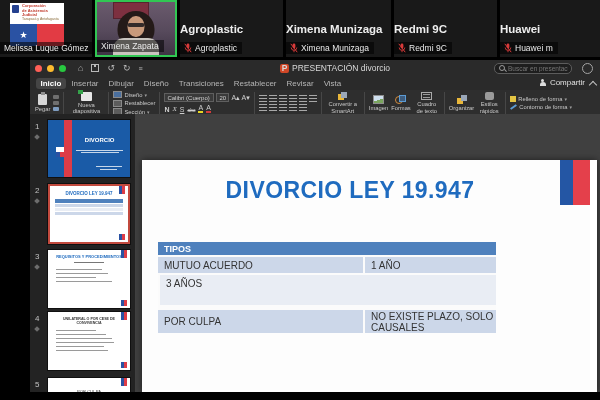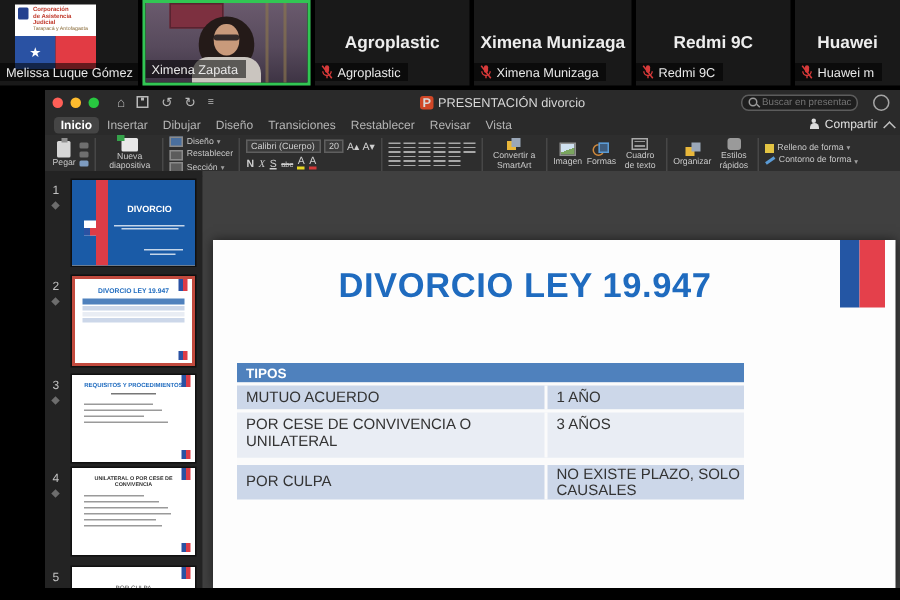--- a/index.html
+++ b/index.html
@@ -2,21 +2,21 @@
 <html><head>
 <meta charset="utf-8">
 <style>
   html,body{margin:0;padding:0;}
   body{width:600px;height:400px;position:relative;background:#000;overflow:hidden;
        font-family:"Liberation Sans",sans-serif;-webkit-font-smoothing:antialiased;}
 
   
   .strip{position:absolute;left:0;top:0;width:600px;height:57px;display:flex;gap:3px;}
   .tile{position:relative;height:57px;background:#191919;overflow:hidden;flex:0 0 auto;box-sizing:border-box;}
-  .tile.audio{display:flex;align-items:center;justify-content:center;}
+  .tile.audio{display:flex;align-items:center;justify-content:flex-start;}
   .big-name{color:#ededed;font-weight:bold;font-size:11.5px;white-space:nowrap;}
   .plabel{position:absolute;left:0;bottom:3px;display:flex;align-items:center;gap:3px;
           background:rgba(0,0,0,.55);color:#e9e9e9;font-size:8.5px;padding:1px 5px 1px 4px;
           max-width:100%;white-space:nowrap;overflow:hidden;}
   .tile.speaking{border:2px solid #31c653;}
 
   
   .caj{position:absolute;left:10px;top:3px;width:54px;}
   .caj-top{background:#fff;padding:1px 2px;height:19px;position:relative;}
   .caj-emblem{position:absolute;left:2px;top:2px;width:7px;height:8px;background:#24408e;border-radius:1px;}
@@ -172,21 +172,21 @@
       <div class="caj-flag">
           <div class="fb">★</div>
           <div class="fr"></div>
         </div>
     </div>
     <div class="plabel">
       <span>Melissa Luque Gómez</span>
     </div>
   </div>
 
-  <div class="tile speaking" style="width:112px;">
+  <div class="tile speaking" style="width:82px;">
     <div class="wall"></div>
     <div class="frame"></div>
     <div class="trim" style="left:80px;"></div>
     <div class="trim" style="left:92px;"></div>
     <div class="hair"></div>
     <div class="face"></div>
     <div class="glasses"></div>
     <div class="torso"></div>
     <div class="plabel">
       <span>Ximena Zapata</span>
@@ -517,21 +517,20 @@
         </div>
         <div class="s-table">
           <div class="throw">
             <div class="c1">TIPOS</div>
           </div>
           <div class="trow r-a">
             <div class="c1">MUTUO ACUERDO</div>
             <div class="c2">1 AÑO</div>
           </div>
           <div class="trow tall r-b">
-            <div class="c1">POR CESE DE CONVIVENCIA O UNILATERAL</div>
             <div class="c2">3 AÑOS</div>
           </div>
           <div class="trow gap r-c">
             <div class="c1">POR CULPA</div>
             <div class="c2">NO EXISTE PLAZO, SOLO CAUSALES</div>
           </div>
         </div>
       </div>
     </div>
   </div>

